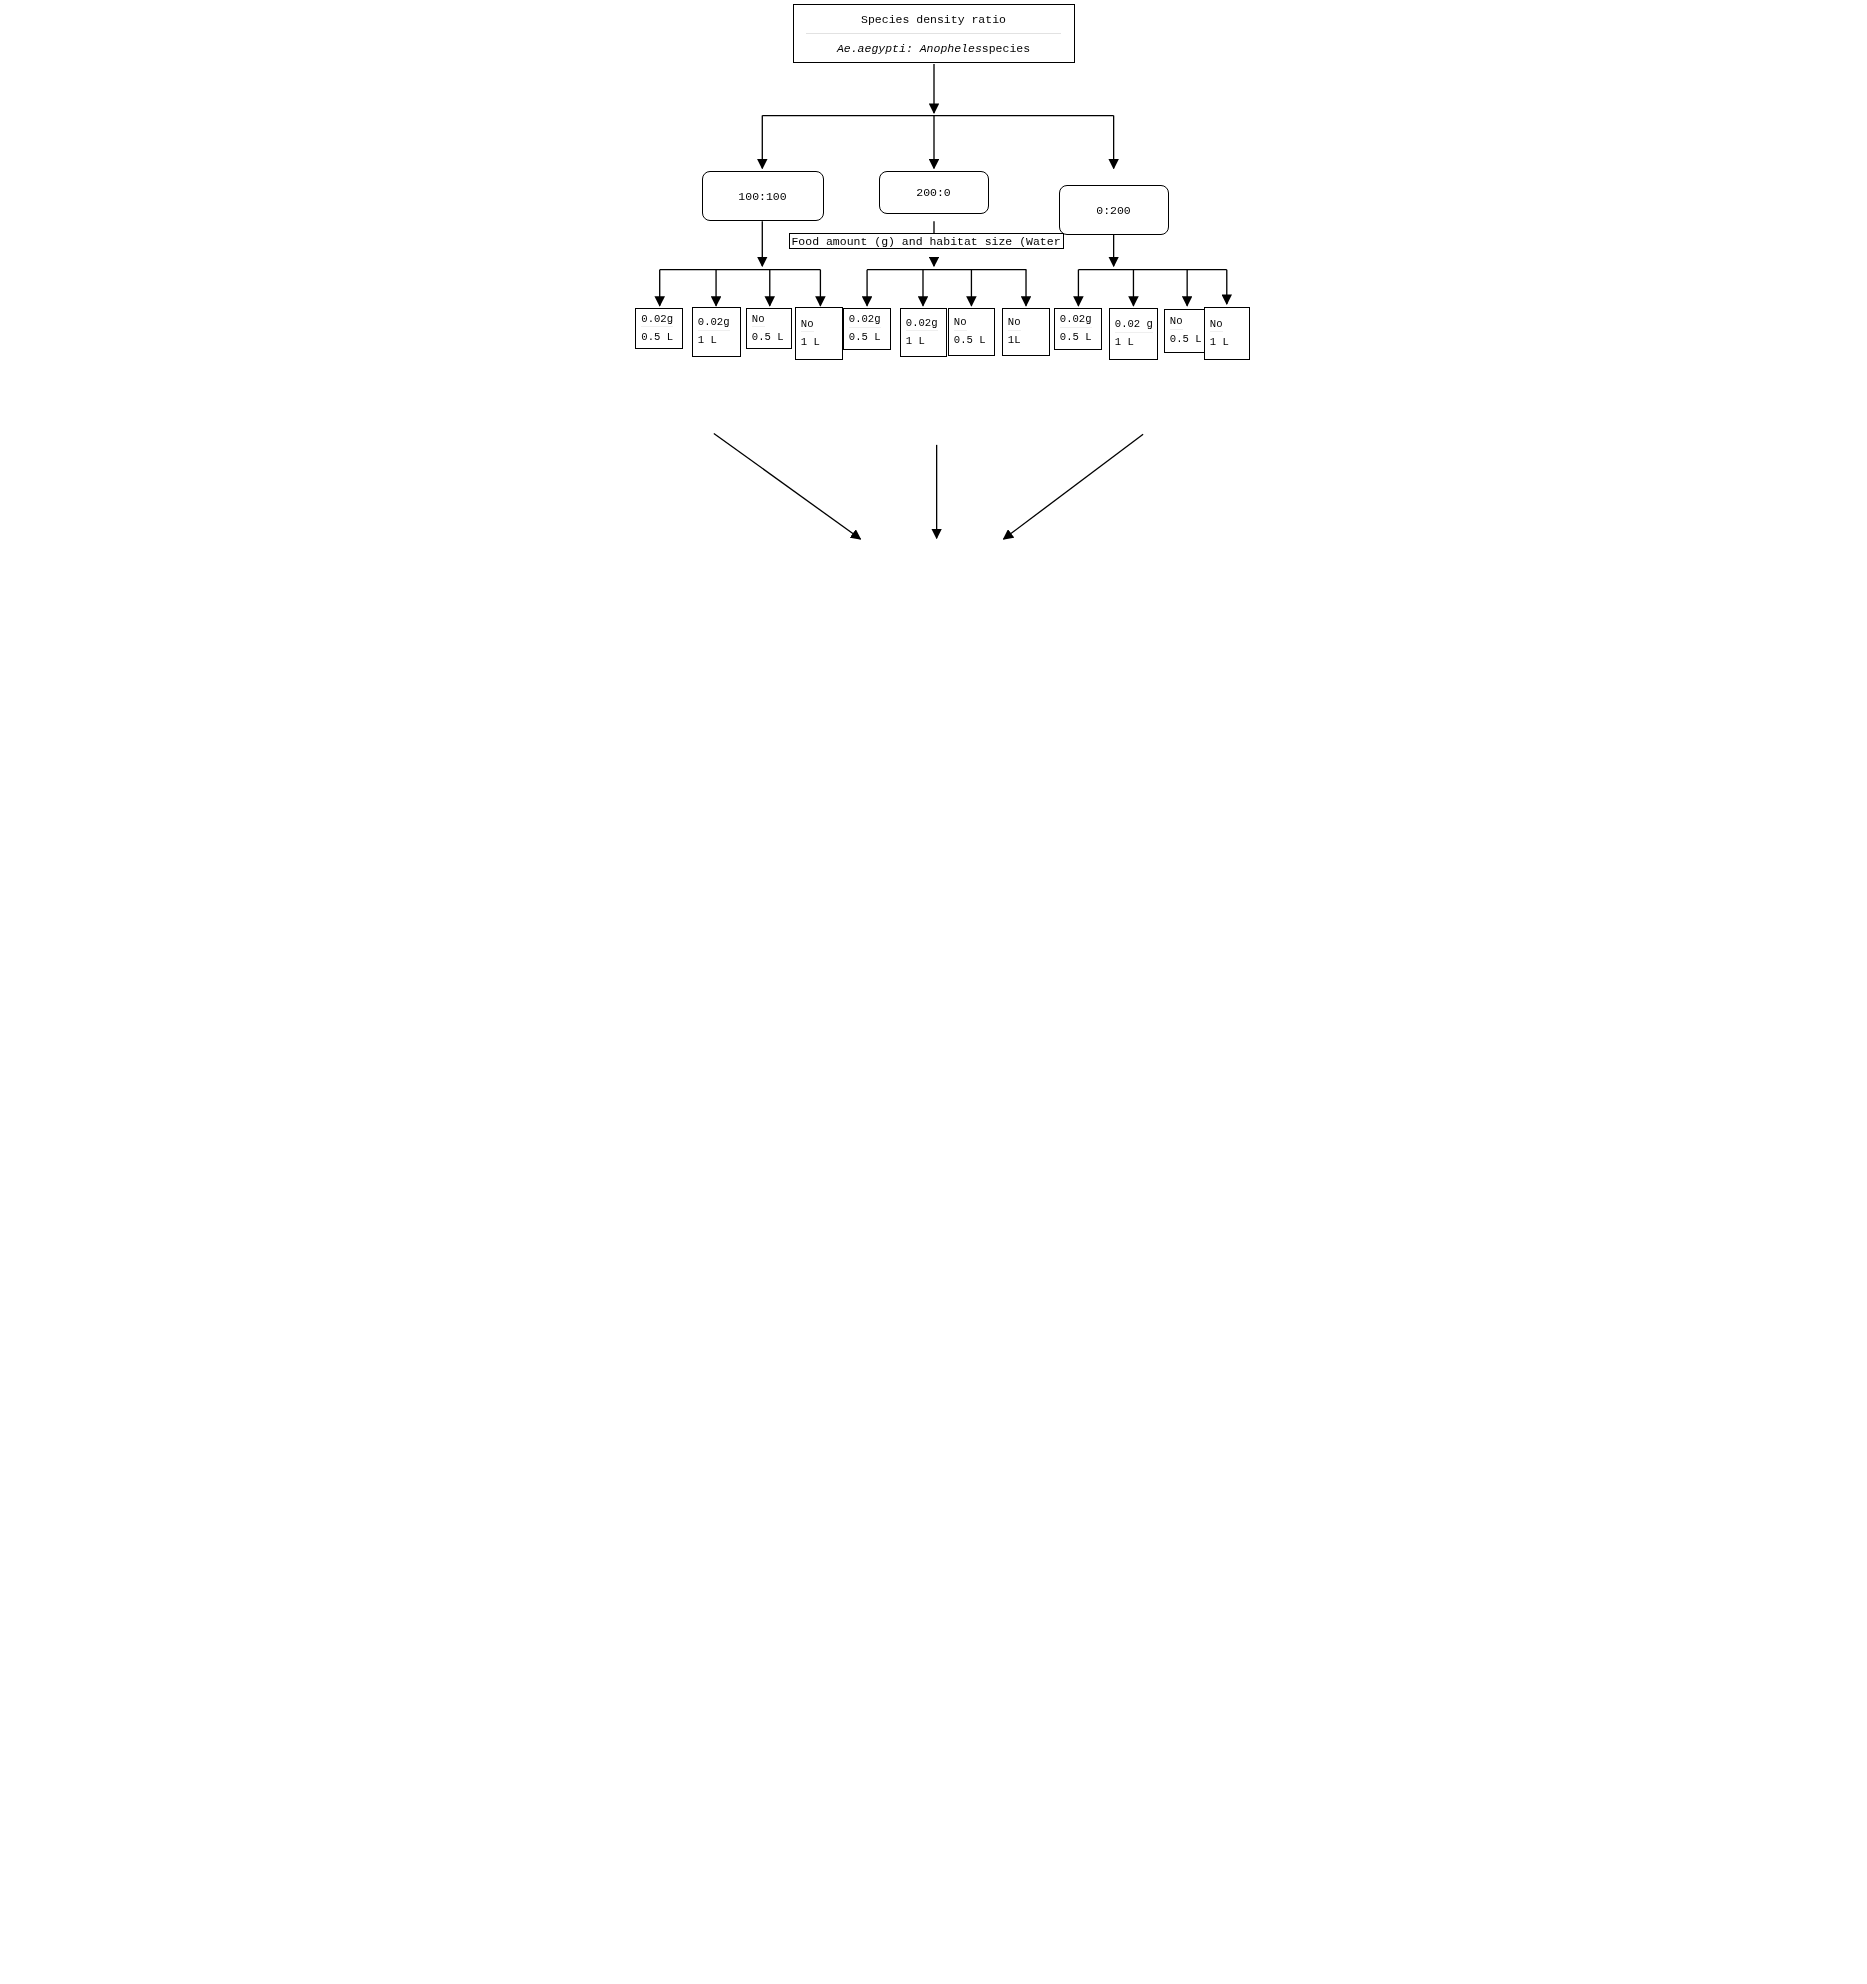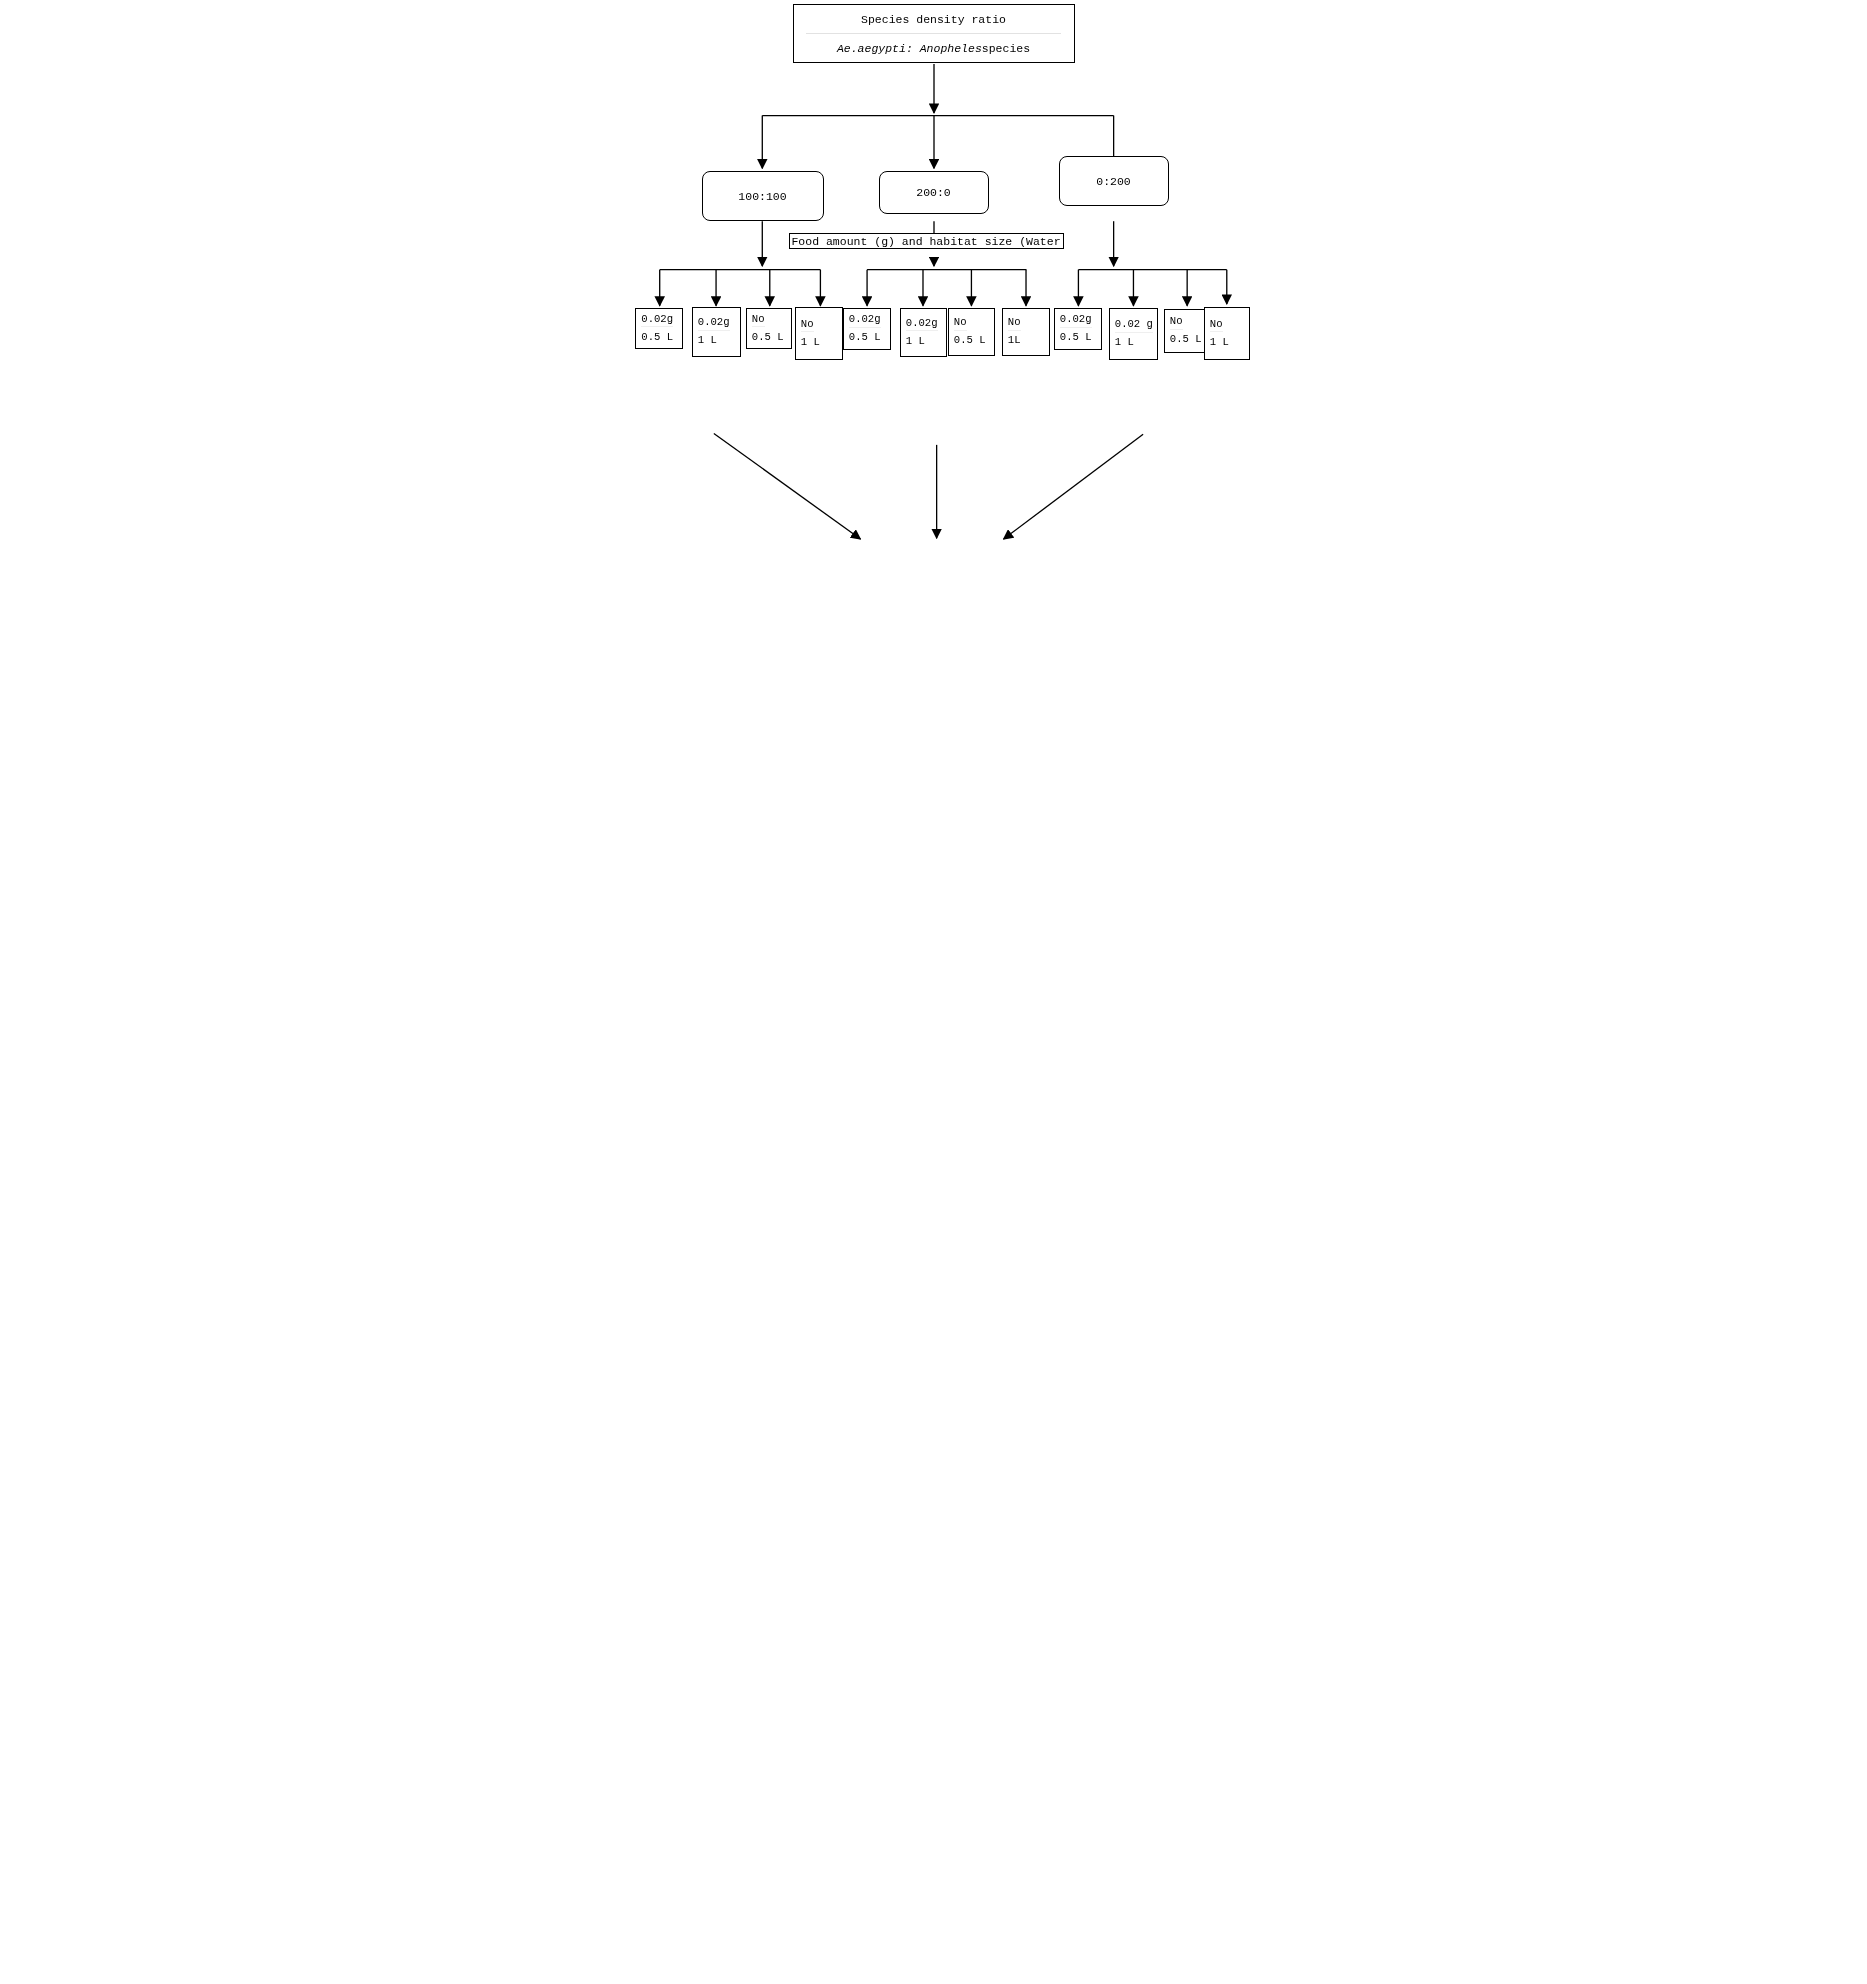--- a/index.html
+++ b/index.html
@@ -91,21 +91,21 @@
         <span> species</span>
       </div>
   </div>
 
   <div class="box rounded" style="left:85px; top:171px; width:122px; height:50px;">
     <span>100:100</span>
   </div>
   <div class="box rounded" style="left:262px; top:171px; width:110px; height:43px;">
     <span>200:0</span>
   </div>
-  <div class="box rounded" style="left:442px; top:156px; width:110px; height:50px;">
+  <div class="box rounded" style="left:442px; top:185px; width:110px; height:50px;">
     <span>0:200</span>
   </div>
 
   <div class="box food" style="left:172px; top:233px; width:275px; height:16px;">
     <span>Food amount (g) and habitat size (Water</span>
   </div>
 
   <div class="box cond" style="left:18.5px; top:308px; width:48px; height:41px;">
     <span class="l1">0.02g</span>
     <span>0.5 L</span>

